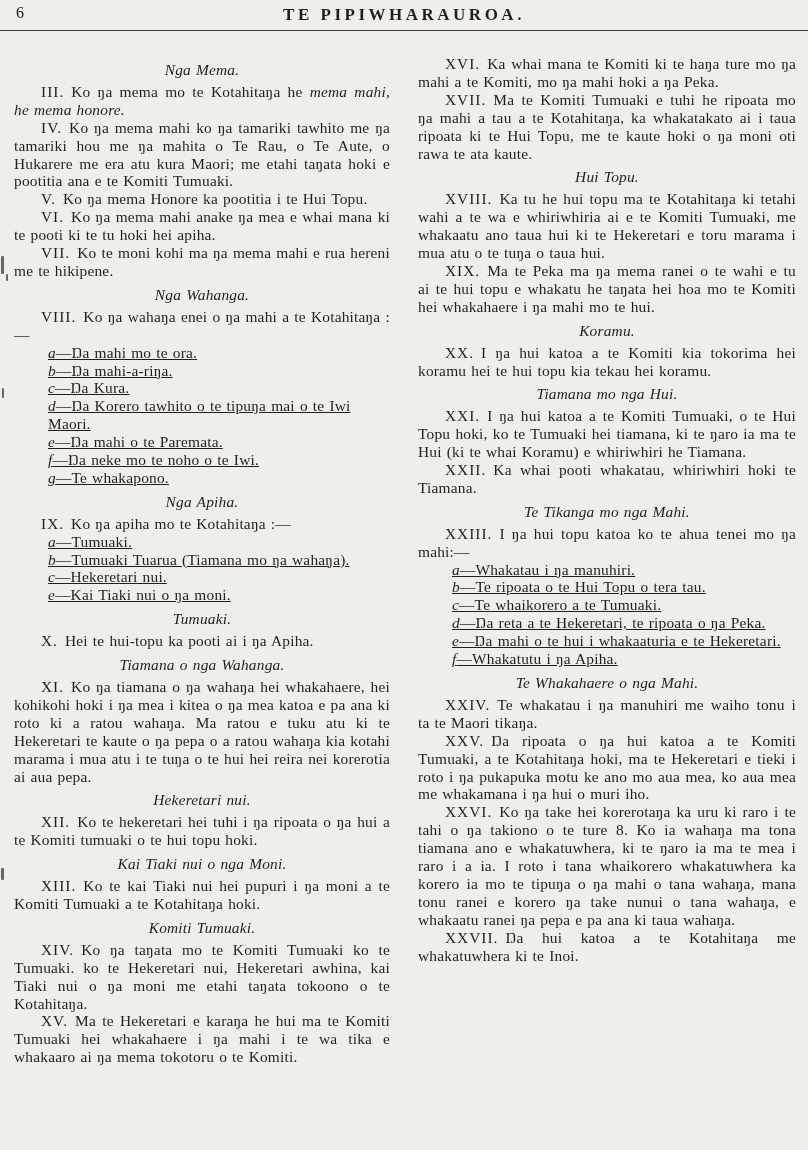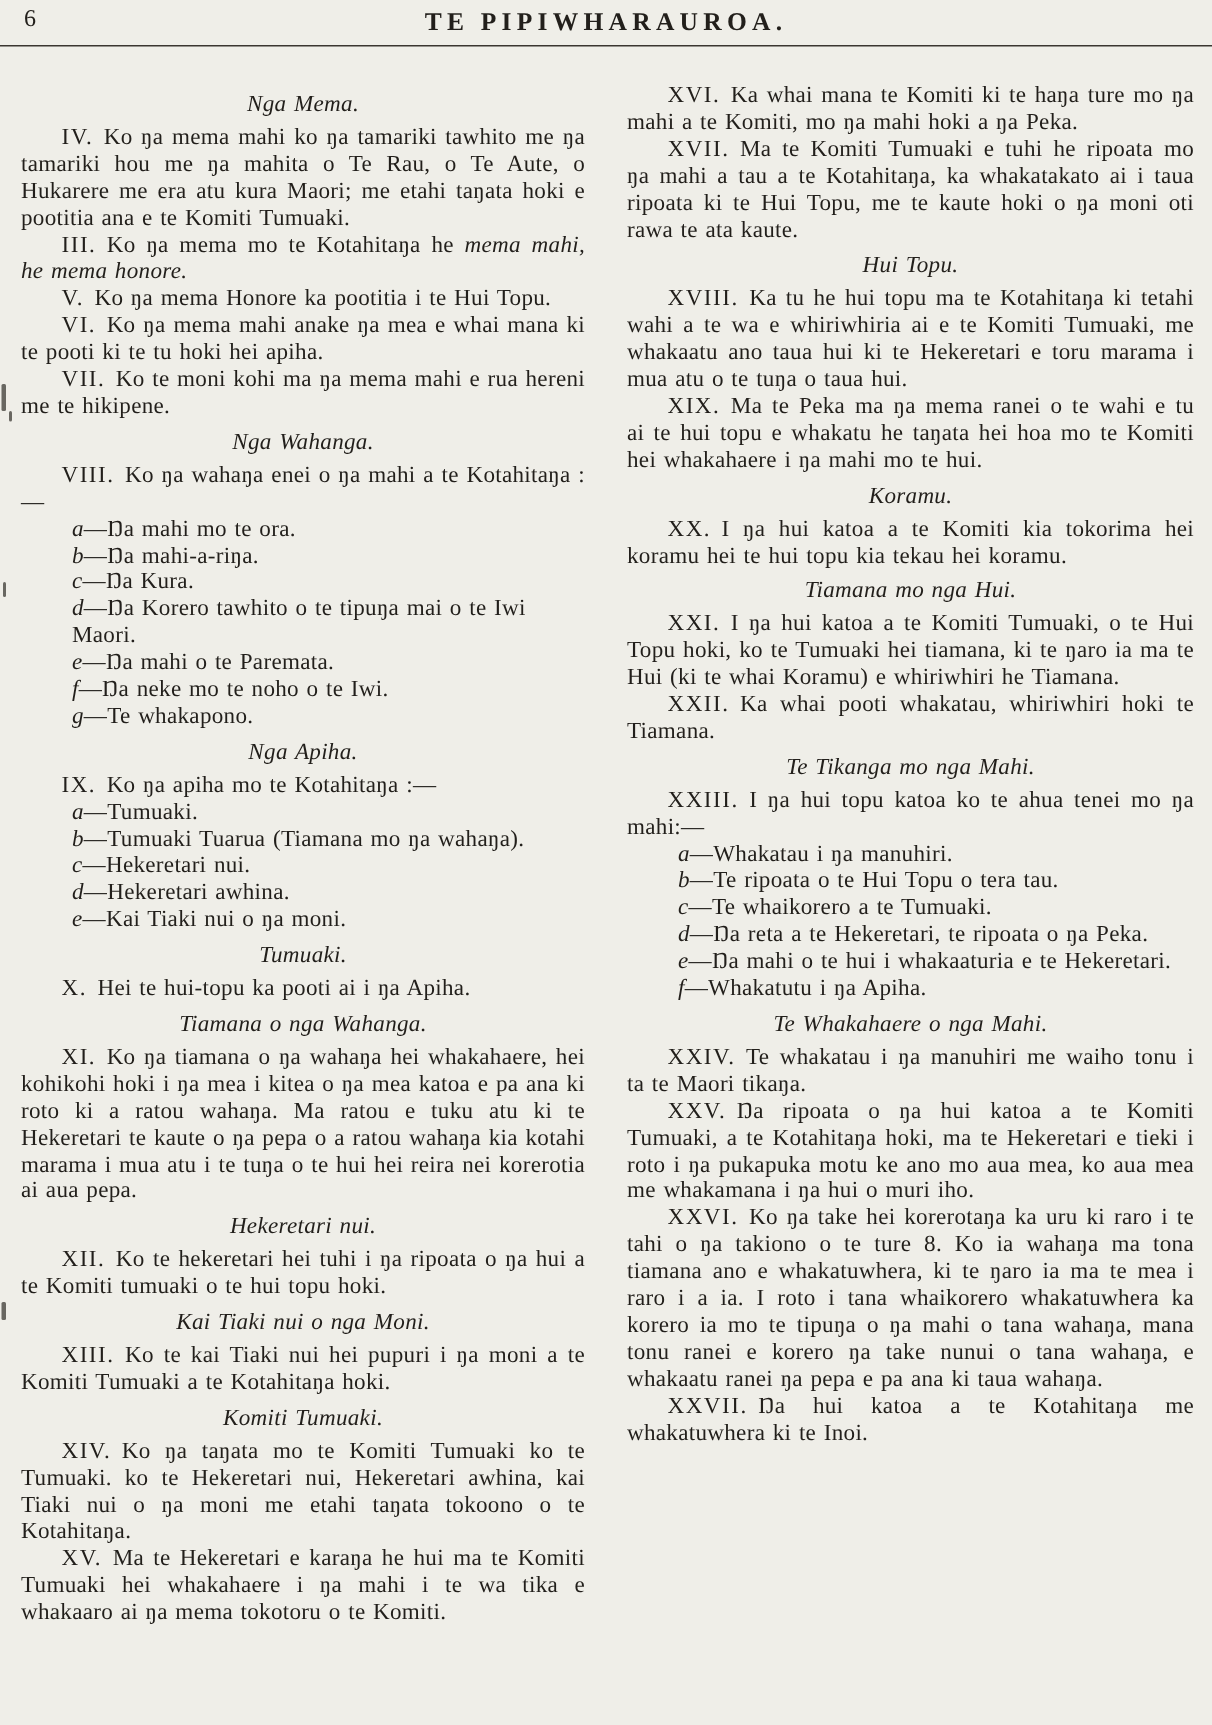--- a/index.html
+++ b/index.html
@@ -37,57 +37,56 @@
     letter-spacing: 0.2px; word-spacing: 1px;
   }
   .col.left  { left: 14px;  width: 376px; }
   .col.right { left: 418px; width: 378px; }
   .sec {
     text-align: center; font-style: italic;
     margin: 6px 0 4px;
   }
   .para { margin: 0; text-indent: 27px; }
   .num  { padding-right: 7px; letter-spacing: 1px; }
-  .item { margin: 0; padding-left: 34px; text-align: left; }
+  .item { margin: 0; padding-left: 34px; text-align: left; text-decoration: underline; }
   .item i { font-style: italic; }
   .mark {
     position: absolute; background: #3c3934;
     border-radius: 1px; opacity: 0.75;
   }
 </style>
 </head>
 <body>
 
 <div class="page">
   <div class="pagenum">6</div>
   <div class="masthead">TE PIPIWHARAUROA.</div>
   <div class="rule"></div>
 
   <div class="col left">
       <div class="sec">Nga Mema.</div>
+      <p class="para"><span class="num">III.</span><span>Ko ŋa mema mo te Kotahitaŋa he </span><i>mema mahi, he mema honore.</i></p>
       <p class="para"><span class="num">IV.</span><span>Ko ŋa mema mahi ko ŋa tamariki tawhito me ŋa tamariki hou me ŋa mahita o Te Rau, o Te Aute, o Hukarere me era atu kura Maori; me etahi taŋata hoki e pootitia ana e te Komiti Tumuaki.</span></p>
-      <p class="para"><span class="num">III.</span><span>Ko ŋa mema mo te Kotahitaŋa he </span><i>mema mahi, he mema honore.</i></p>
       <p class="para"><span class="num">V.</span><span>Ko ŋa mema Honore ka pootitia i te Hui Topu.</span></p>
       <p class="para"><span class="num">VI.</span><span>Ko ŋa mema mahi anake ŋa mea e whai mana ki te pooti ki te tu hoki hei apiha.</span></p>
       <p class="para"><span class="num">VII.</span><span>Ko te moni kohi ma ŋa mema mahi e rua hereni me te hikipene.</span></p>
       <div class="sec">Nga Wahanga.</div>
       <p class="para"><span class="num">VIII.</span><span>Ko ŋa wahaŋa enei o ŋa mahi a te Kotahitaŋa :—</span></p>
       <p class="item"><i>a</i><span>—Ŋa mahi mo te ora.</span></p>
       <p class="item"><i>b</i><span>—Ŋa mahi-a-riŋa.</span></p>
       <p class="item"><i>c</i><span>—Ŋa Kura.</span></p>
       <p class="item"><i>d</i><span>—Ŋa Korero tawhito o te tipuŋa mai o te Iwi Maori.</span></p>
       <p class="item"><i>e</i><span>—Ŋa mahi o te Paremata.</span></p>
       <p class="item"><i>f</i><span>—Ŋa neke mo te noho o te Iwi.</span></p>
       <p class="item"><i>g</i><span>—Te whakapono.</span></p>
       <div class="sec">Nga Apiha.</div>
       <p class="para"><span class="num">IX.</span><span>Ko ŋa apiha mo te Kotahitaŋa :—</span></p>
       <p class="item"><i>a</i><span>—Tumuaki.</span></p>
       <p class="item"><i>b</i><span>—Tumuaki Tuarua (Tiamana mo ŋa wahaŋa).</span></p>
       <p class="item"><i>c</i><span>—Hekeretari nui.</span></p>
-      <p class="item"><i>d</i><span>—Hekeretari awhina.</span></p>
       <p class="item"><i>e</i><span>—Kai Tiaki nui o ŋa moni.</span></p>
       <div class="sec">Tumuaki.</div>
       <p class="para"><span class="num">X.</span><span>Hei te hui-topu ka pooti ai i ŋa Apiha.</span></p>
       <div class="sec">Tiamana o nga Wahanga.</div>
       <p class="para"><span class="num">XI.</span><span>Ko ŋa tiamana o ŋa wahaŋa hei whakahaere, hei kohikohi hoki i ŋa mea i kitea o ŋa mea katoa e pa ana ki roto ki a ratou wahaŋa. Ma ratou e tuku atu ki te Hekeretari te kaute o ŋa pepa o a ratou wahaŋa kia kotahi marama i mua atu i te tuŋa o te hui hei reira nei korerotia ai aua pepa.</span></p>
       <div class="sec">Hekeretari nui.</div>
       <p class="para"><span class="num">XII.</span><span>Ko te hekeretari hei tuhi i ŋa ripoata o ŋa hui a te Komiti tumuaki o te hui topu hoki.</span></p>
       <div class="sec">Kai Tiaki nui o nga Moni.</div>
       <p class="para"><span class="num">XIII.</span><span>Ko te kai Tiaki nui hei pupuri i ŋa moni a te Komiti Tumuaki a te Kotahitaŋa hoki.</span></p>
       <div class="sec">Komiti Tumuaki.</div>

